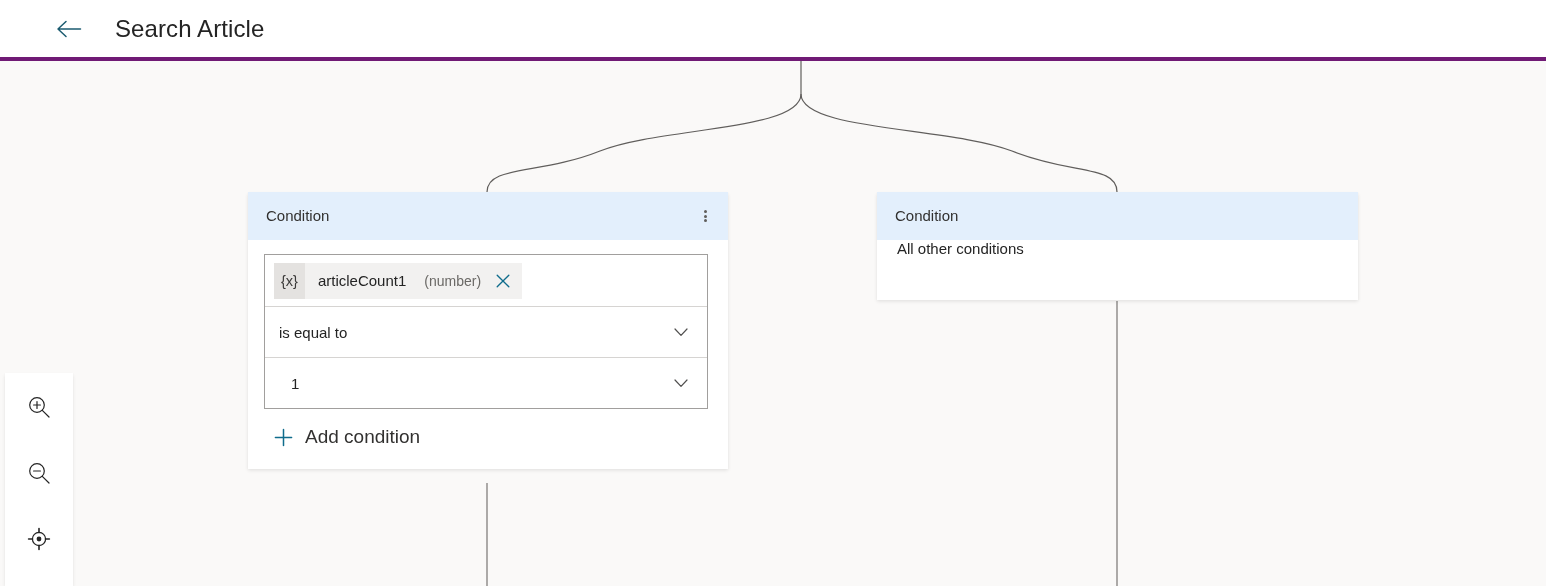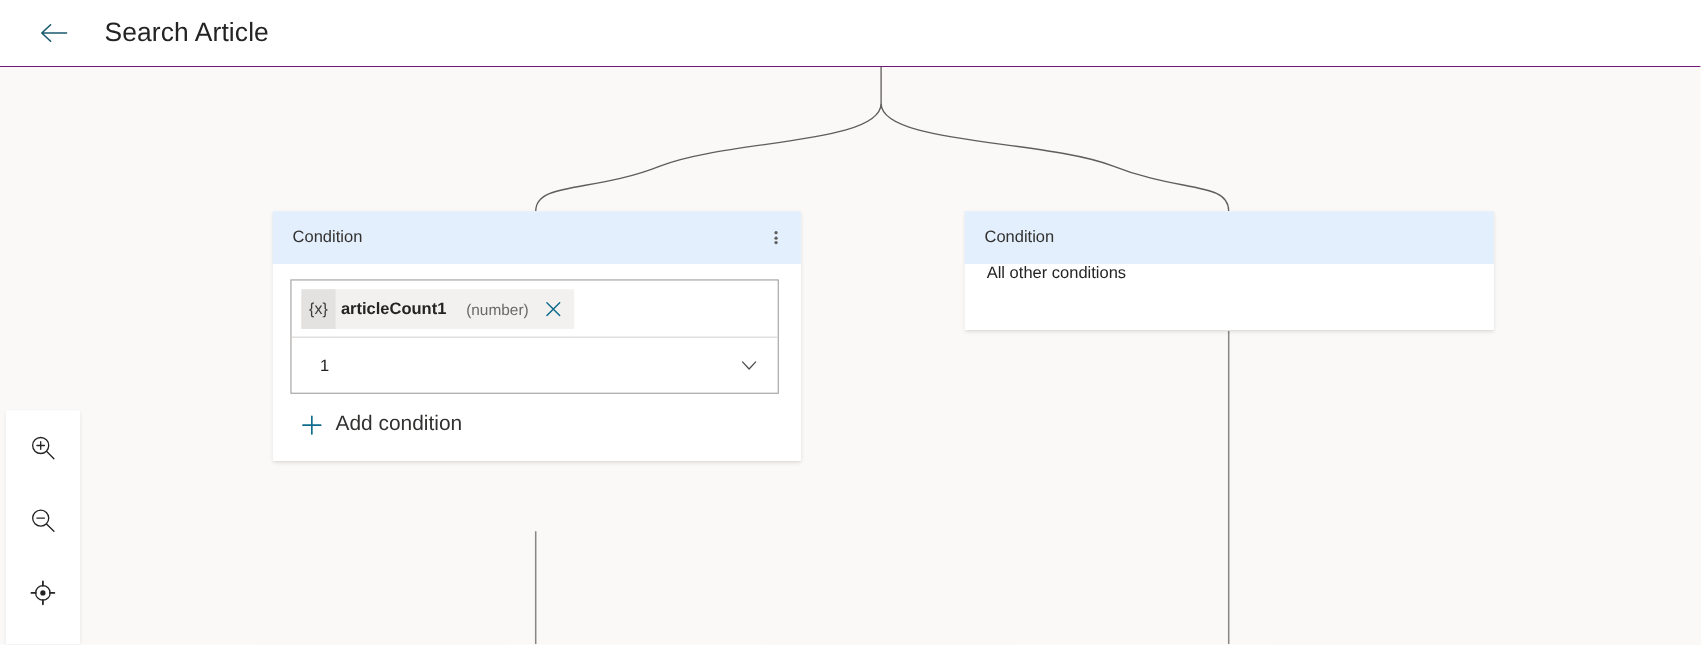--- a/index.html
+++ b/index.html
@@ -25,24 +25,25 @@
     overflow: hidden;
   }
 
   
   .topbar {
     position: absolute;
     left: 0; top: 0;
     width: 1546px;
     height: 61px;
     background: #ffffff;
-    border-bottom: 1px solid #701a75;
-    box-sizing: border-box;
-    display: flex;
-    align-items: center;
+    border-bottom: 4px solid #701a75;
+    box-sizing: border-box;
+    display: flex;
+    align-items: center;
+    padding-left: 20px;
   }
   .back-btn {
     width: 40px;
     height: 40px;
     margin-left: 29px;
     display: flex;
     align-items: center;
     justify-content: center;
     cursor: pointer;
     border-radius: 3px;
@@ -156,23 +157,22 @@
     font-size: 14.5px;
     line-height: 36px;
     height: 36px;
     padding: 0 7px;
     flex: 0 0 auto;
     font-family: "Liberation Sans", "DejaVu Sans", sans-serif;
   }
   .token-name {
     font-size: 15px;
     color: #242424;
-    margin-left: 5px;
-    white-space: nowrap;
-    font-weight: bold;
+    margin-left: 13px;
+    white-space: nowrap;
   }
   .token-type {
     font-size: 14px;
     color: #6b6966;
     margin-left: 18px;
     white-space: nowrap;
   }
   .token-remove {
     margin-left: 13px;
     width: 18px;
@@ -317,20 +317,28 @@
               <span class="token-name">articleCount1</span>
               <span class="token-type">(number)</span>
               <span class="token-remove">
                 <svg width="14" height="14" viewBox="0 0 14 14" fill="none" aria-hidden="true">
                   <path d="M1.2 1.2L12.8 12.8M12.8 1.2L1.2 12.8" stroke="#0f6c8c" stroke-width="1.35" stroke-linecap="round"></path>
                 </svg>
               </span>
             </span>
           </div>
 
+          <div class="field-row select-row">
+            <span class="field-text">is equal to</span>
+            <span class="chev">
+              <svg width="14" height="9" viewBox="0 0 14 9" fill="none" aria-hidden="true">
+                <path d="M1 1L7 7.4L13 1" stroke="#504f4e" stroke-width="1.2" stroke-linecap="round" stroke-linejoin="round"></path>
+              </svg>
+            </span>
+          </div>
 
           <div class="field-row value-row">
             <span class="field-text">1</span>
             <span class="chev">
               <svg width="14" height="9" viewBox="0 0 14 9" fill="none" aria-hidden="true">
                 <path d="M1 1L7 7.4L13 1" stroke="#504f4e" stroke-width="1.2" stroke-linecap="round" stroke-linejoin="round"></path>
               </svg>
             </span>
           </div>
 

